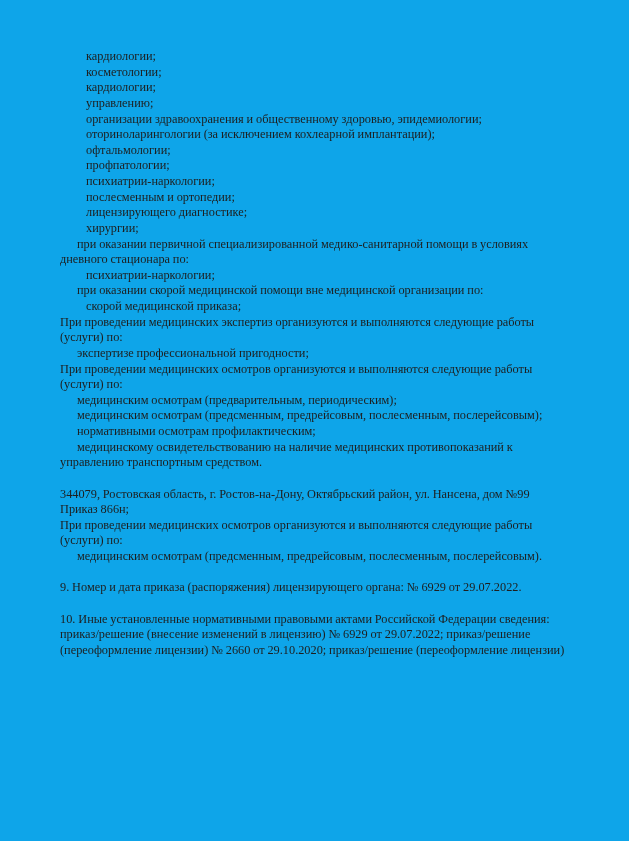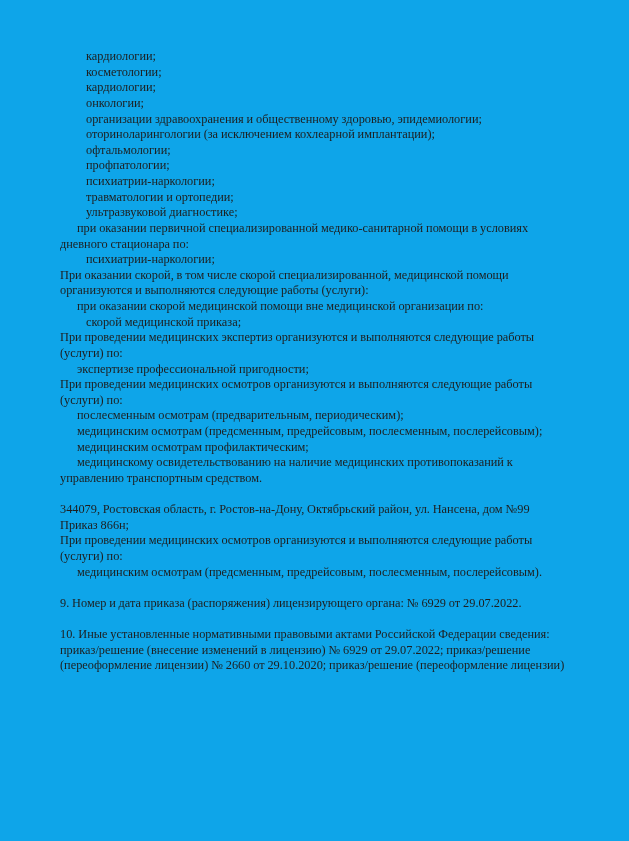--- a/index.html
+++ b/index.html
@@ -38,39 +38,39 @@
   .space-before { margin-top: 15.63px; }
 </style>
 </head>
 <body>
 
 <div class="page">
   <div class="doc-body">
       <p class="para indent-2">кардиологии;</p>
       <p class="para indent-2">косметологии;</p>
       <p class="para indent-2">кардиологии;</p>
-      <p class="para indent-2">онкологии;</p>
+      <p class="para indent-2">управлению;</p>
       <p class="para indent-2">организации здравоохранения и общественному здоровью, эпидемиологии;</p>
       <p class="para indent-2">оториноларингологии (за исключением кохлеарной имплантации);</p>
       <p class="para indent-2">офтальмологии;</p>
       <p class="para indent-2">профпатологии;</p>
       <p class="para indent-2">психиатрии-наркологии;</p>
-      <p class="para indent-2">травматологии и ортопедии;</p>
-      <p class="para indent-2">ультразвуковой диагностике;</p>
+      <p class="para indent-2">послесменным и ортопедии;</p>
+      <p class="para indent-2">лицензирующего диагностике;</p>
+      <p class="para indent-2">хирургии;</p>
       <p class="para indent-1">при оказании первичной специализированной медико-санитарной помощи в условиях дневного стационара по:</p>
       <p class="para indent-2">психиатрии-наркологии;</p>
-      <p class="para indent-0">При оказании скорой, в том числе скорой специализированной, медицинской помощи организуются и выполняются следующие работы (услуги):</p>
       <p class="para indent-1">при оказании скорой медицинской помощи вне медицинской организации по:</p>
       <p class="para indent-2">скорой медицинской приказа;</p>
       <p class="para indent-0">При проведении медицинских экспертиз организуются и выполняются следующие работы (услуги) по:</p>
       <p class="para indent-1">экспертизе профессиональной пригодности;</p>
       <p class="para indent-0">При проведении медицинских осмотров организуются и выполняются следующие работы (услуги) по:</p>
-      <p class="para indent-1">послесменным осмотрам (предварительным, периодическим);</p>
+      <p class="para indent-1">медицинским осмотрам (предварительным, периодическим);</p>
       <p class="para indent-1">медицинским осмотрам (предсменным, предрейсовым, послесменным, послерейсовым);</p>
-      <p class="para indent-1">медицинским осмотрам профилактическим;</p>
+      <p class="para indent-1">нормативными осмотрам профилактическим;</p>
       <p class="para indent-1">медицинскому освидетельствованию на наличие медицинских противопоказаний к управлению транспортным средством.</p>
       <p class="para indent-0 space-before">344079, Ростовская область, г. Ростов-на-Дону, Октябрьский район, ул. Нансена, дом №99</p>
       <p class="para indent-0">Приказ 866н;</p>
       <p class="para indent-0">При проведении медицинских осмотров организуются и выполняются следующие работы (услуги) по:</p>
       <p class="para indent-1">медицинским осмотрам (предсменным, предрейсовым, послесменным, послерейсовым).</p>
       <p class="para indent-0 space-before">9. Номер и дата приказа (распоряжения) лицензирующего органа: № 6929 от 29.07.2022.</p>
       <p class="para indent-0 space-before">10. Иные установленные нормативными правовыми актами Российской Федерации сведения: приказ/решение (внесение изменений в лицензию) № 6929 от 29.07.2022; приказ/решение (переоформление лицензии) № 2660 от 29.10.2020; приказ/решение (переоформление лицензии)</p>
     </div>
 </div>
 

